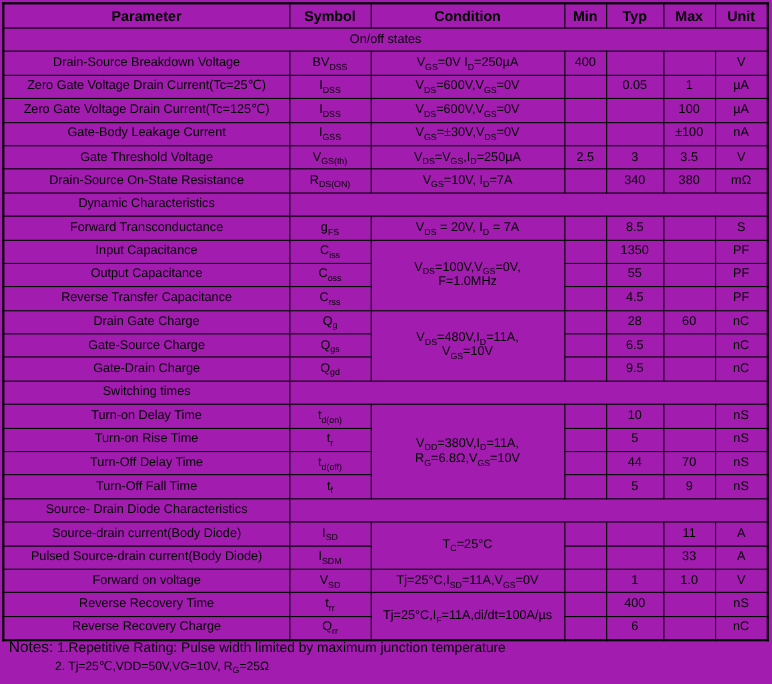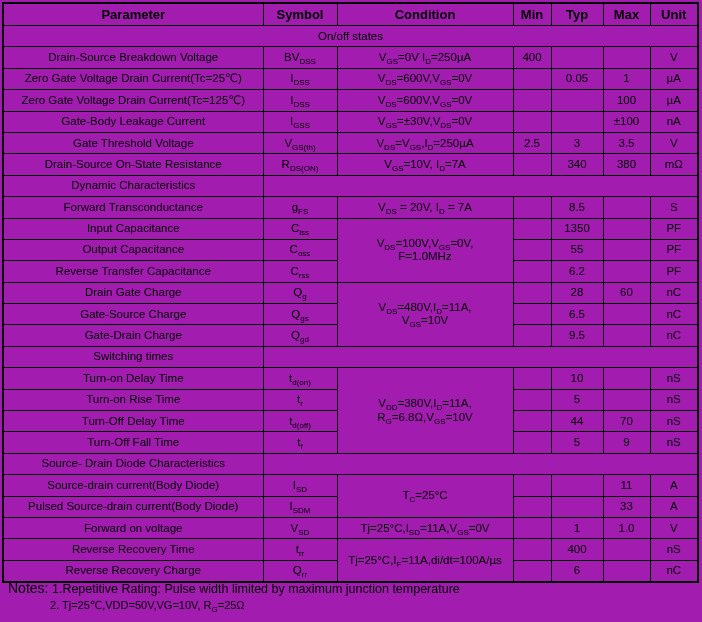--- a/index.html
+++ b/index.html
@@ -171,21 +171,21 @@
           <td class="symbol-cell">C<sub>oss</sub></td>
           <td class="value-cell"></td>
           <td class="value-cell">55</td>
           <td class="value-cell"></td>
           <td class="value-cell">PF</td>
         </tr>
         <tr>
           <td class="parameter-cell">Reverse Transfer Capacitance</td>
           <td class="symbol-cell">C<sub>rss</sub></td>
           <td class="value-cell"></td>
-          <td class="value-cell">6.2</td>
+          <td class="value-cell">4.5</td>
           <td class="value-cell"></td>
           <td class="value-cell">PF</td>
         </tr>
         <tr>
           <td class="parameter-cell">Drain Gate Charge</td>
           <td class="symbol-cell">Q<sub>g</sub></td>
           <td class="condition-cell" rowspan="3">V<sub>DS</sub>=480V,I<sub>D</sub>=11A,<br>V<sub>GS</sub>=10V</td>
           <td class="value-cell"></td>
           <td class="value-cell">28</td>
           <td class="value-cell">60</td>

